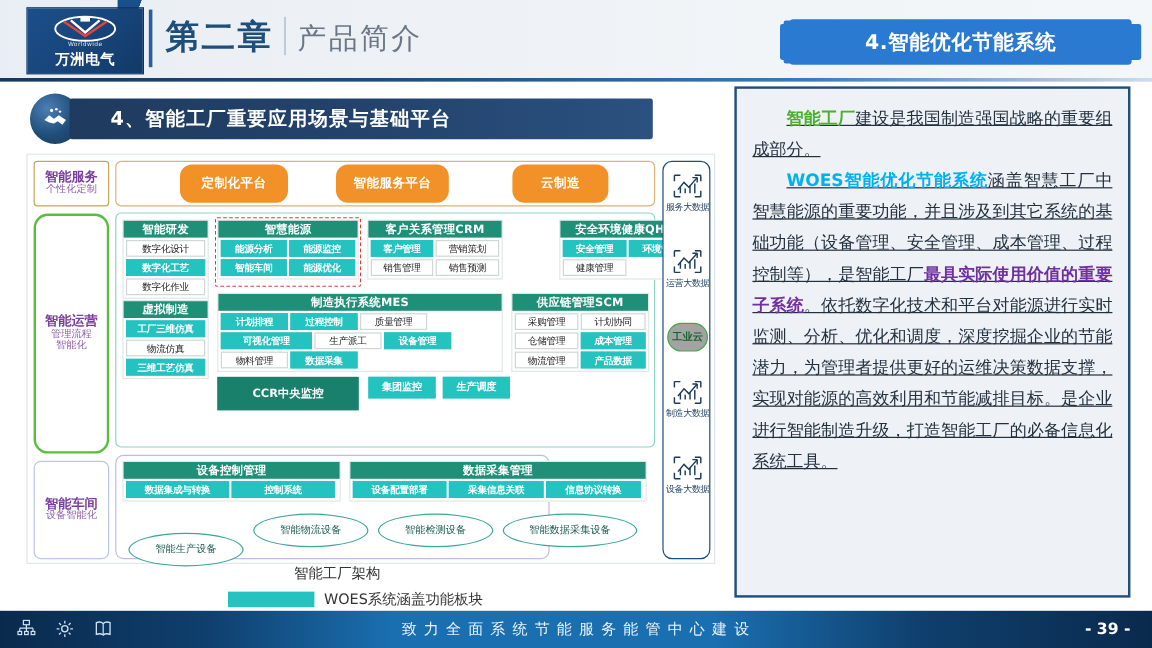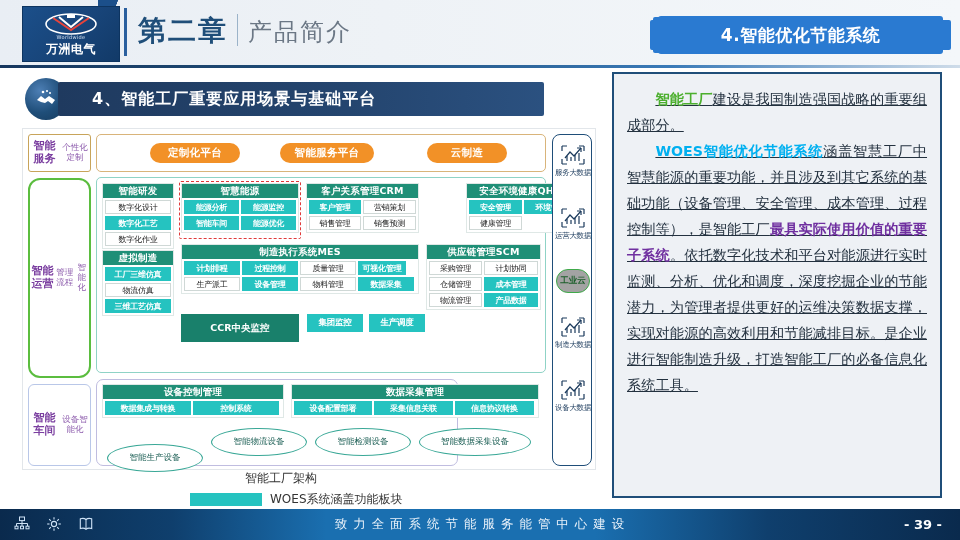--- a/index.html
+++ b/index.html
@@ -92,36 +92,36 @@
   }
 
   
   .diagram {
     position:absolute; left:22px; top:128px; width:574px; height:342px;
     background:#ffffff; border:1px solid #e2e6ea;
   }
   .col-left { position:absolute; left:5px; top:5px; width:63px; height:332px; }
   .lane-label {
     position:absolute; left:0; width:63px;
-    display:flex; flex-direction:row; align-items:center; justify-content:center;
+    display:flex; flex-direction:column; align-items:center; justify-content:center;
     text-align:center; line-height:1.15;
   }
   .lane-t1 { font-size:11px; font-weight:bold; color:#7b3fa0; }
   .lane-t2 { font-size:8.5px; color:#8f5fae; }
   .lane-a { top:0; height:38px; border:1.5px solid #c8a45a; border-radius:3px; background:#fff; }
   .lane-b { top:44px; height:200px; border:2px solid #5bbd3f; border-radius:12px; background:#fff; }
   .lane-c { top:250px; height:82px; border:1.5px solid #b9c7e8; border-radius:6px; background:#fff; }
 
   .platform-row {
     position:absolute; left:73px; top:5px; width:450px; height:38px;
     border:1.5px solid #d9b47a; border-radius:5px; background:#fff;
     display:flex; align-items:center;
   }
   .pill {
-    height:20px; border-radius:10px; background:#f29127;
+    height:32px; border-radius:10px; background:#f29127;
     color:#fff; font-size:10.5px; font-weight:bold;
     display:flex; align-items:center; justify-content:center;
     letter-spacing:.3px;
   }
   .pill-1 { position:absolute; left:53px; width:90px; }
   .pill-2 { position:absolute; left:183px; width:94px; }
   .pill-3 { position:absolute; left:330px; width:80px; }
 
   .mid-box {
     position:absolute; left:73px; top:48px; width:450px; height:196px;
@@ -336,21 +336,21 @@
         <div class="cell w-full hl">三维工艺仿真</div>
       </div>
     </div>
 
     <div class="card" style="left:84px; top:66px; width:238px;">
       <div class="card-hdr">制造执行系统MES</div>
       <div class="cells">
         <div class="cell hl" style="width:56px;">计划排程</div>
         <div class="cell hl" style="width:56px;">过程控制</div>
         <div class="cell" style="width:56px;">质量管理</div>
-        <div class="cell hl" style="width:48px;">可视化管理</div>
+        <div class="cell hl" style="width:76px;">可视化管理</div>
         <div class="cell" style="width:56px;">生产派工</div>
         <div class="cell hl" style="width:56px;">设备管理</div>
         <div class="cell" style="width:56px;">物料管理</div>
         <div class="cell hl" style="width:56px;">数据采集</div>
       </div>
     </div>
 
     <div class="card" style="left:329px; top:66px; width:115px;">
       <div class="card-hdr">供应链管理SCM</div>
       <div class="cells">

